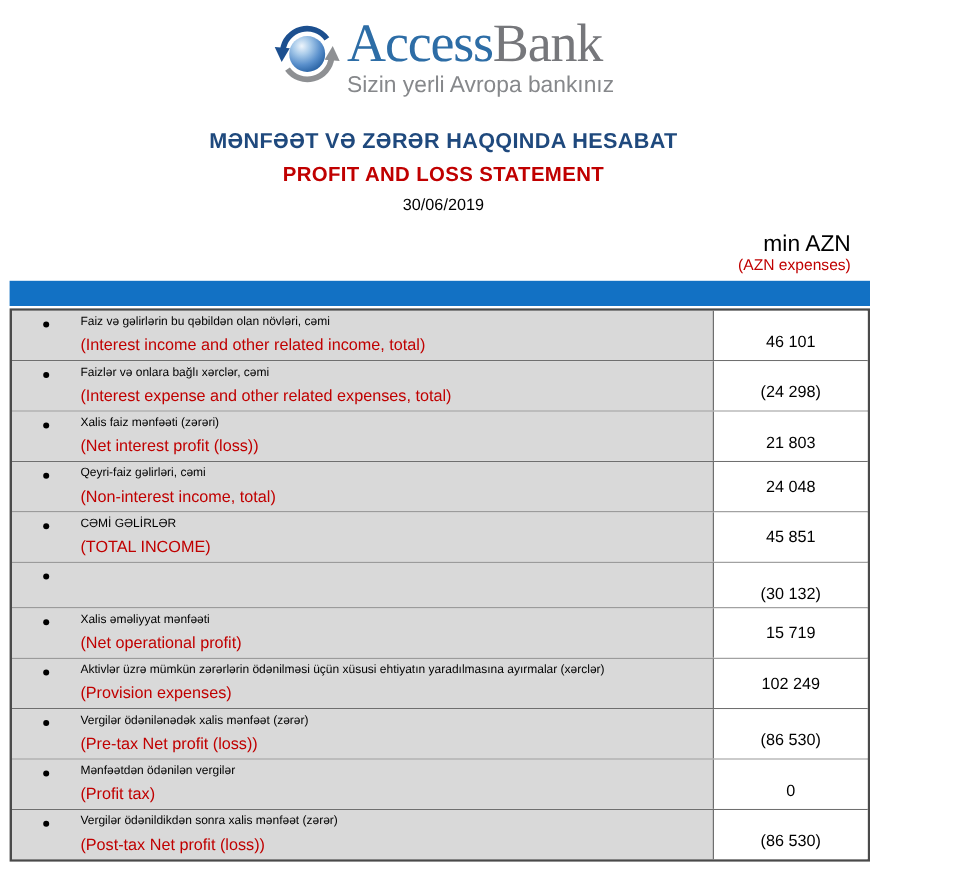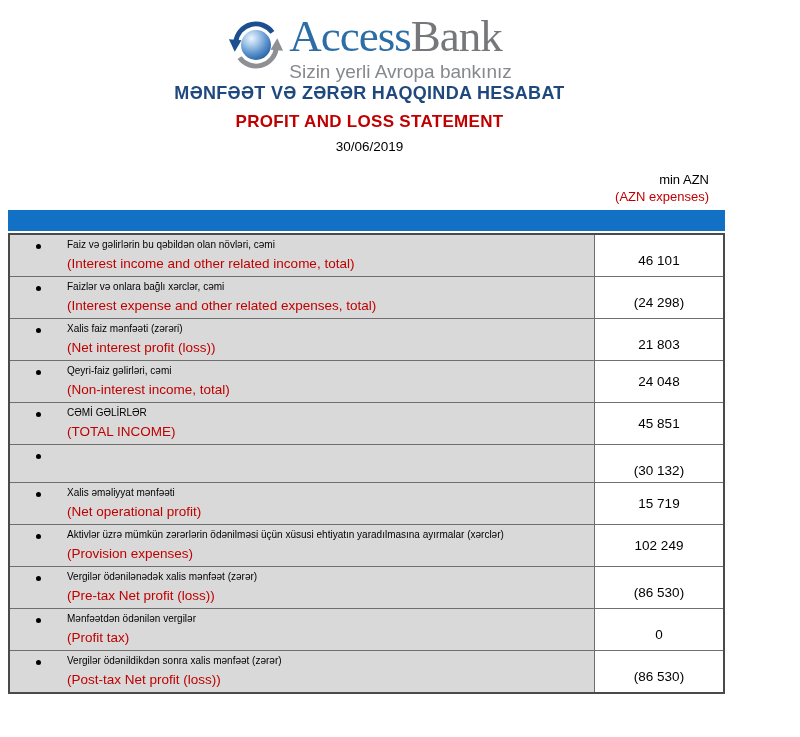--- a/index.html
+++ b/index.html
@@ -13,26 +13,26 @@
   .logo-icon{width:62px;height:58px;margin-top:4px;flex-shrink:0;}
   .logo-text{margin-left:2px;}
   .wordmark{
     font-family:"Liberation Serif","DejaVu Serif",serif;
     font-size:45px;line-height:48px;letter-spacing:-1px;white-space:nowrap;
   }
   .brand-access{color:#2d6da6;}
   .brand-bank{color:#76777b;}
   .tagline{font-size:19px;line-height:22px;color:#86888b;text-align:right;margin-top:1px;padding-right:2px;}
   
-  .title-az{text-align:center;font-weight:bold;font-size:18px;letter-spacing:.3px;color:#1f497d;}
+  .title-az{margin-top:24px;text-align:center;font-weight:bold;font-size:18px;letter-spacing:.3px;color:#1f497d;}
   .title-en{margin-top:8px;text-align:center;font-weight:bold;font-size:17px;letter-spacing:.3px;color:#c00000;}
   .report-date{margin-top:7px;text-align:center;font-size:13.5px;color:#000;}
   
   .units{margin:18px 30px 5px 0;text-align:right;line-height:16.5px;}
-  .unit-main{font-size:13px;color:#000;}
+  .unit-main{font-size:19px;color:#000;}
   .unit-sub{font-size:13px;color:#c00000;}
   
   .pl-table{margin:0 14px 0 8px;}
   .thead{height:21px;background:#1271c4;margin-bottom:2px;}
   .tbody{border:2px solid #4a4a4a;}
   .row{display:flex;min-height:37px;border-bottom:1.5px solid #6f6f6f;}
   .row:last-child{border-bottom:none;}
   .cell-label{
     flex:1;background:#d9d9d9;display:flex;align-items:flex-start;
     padding:1px 6px 3px 0;border-right:1.5px solid #6f6f6f;

